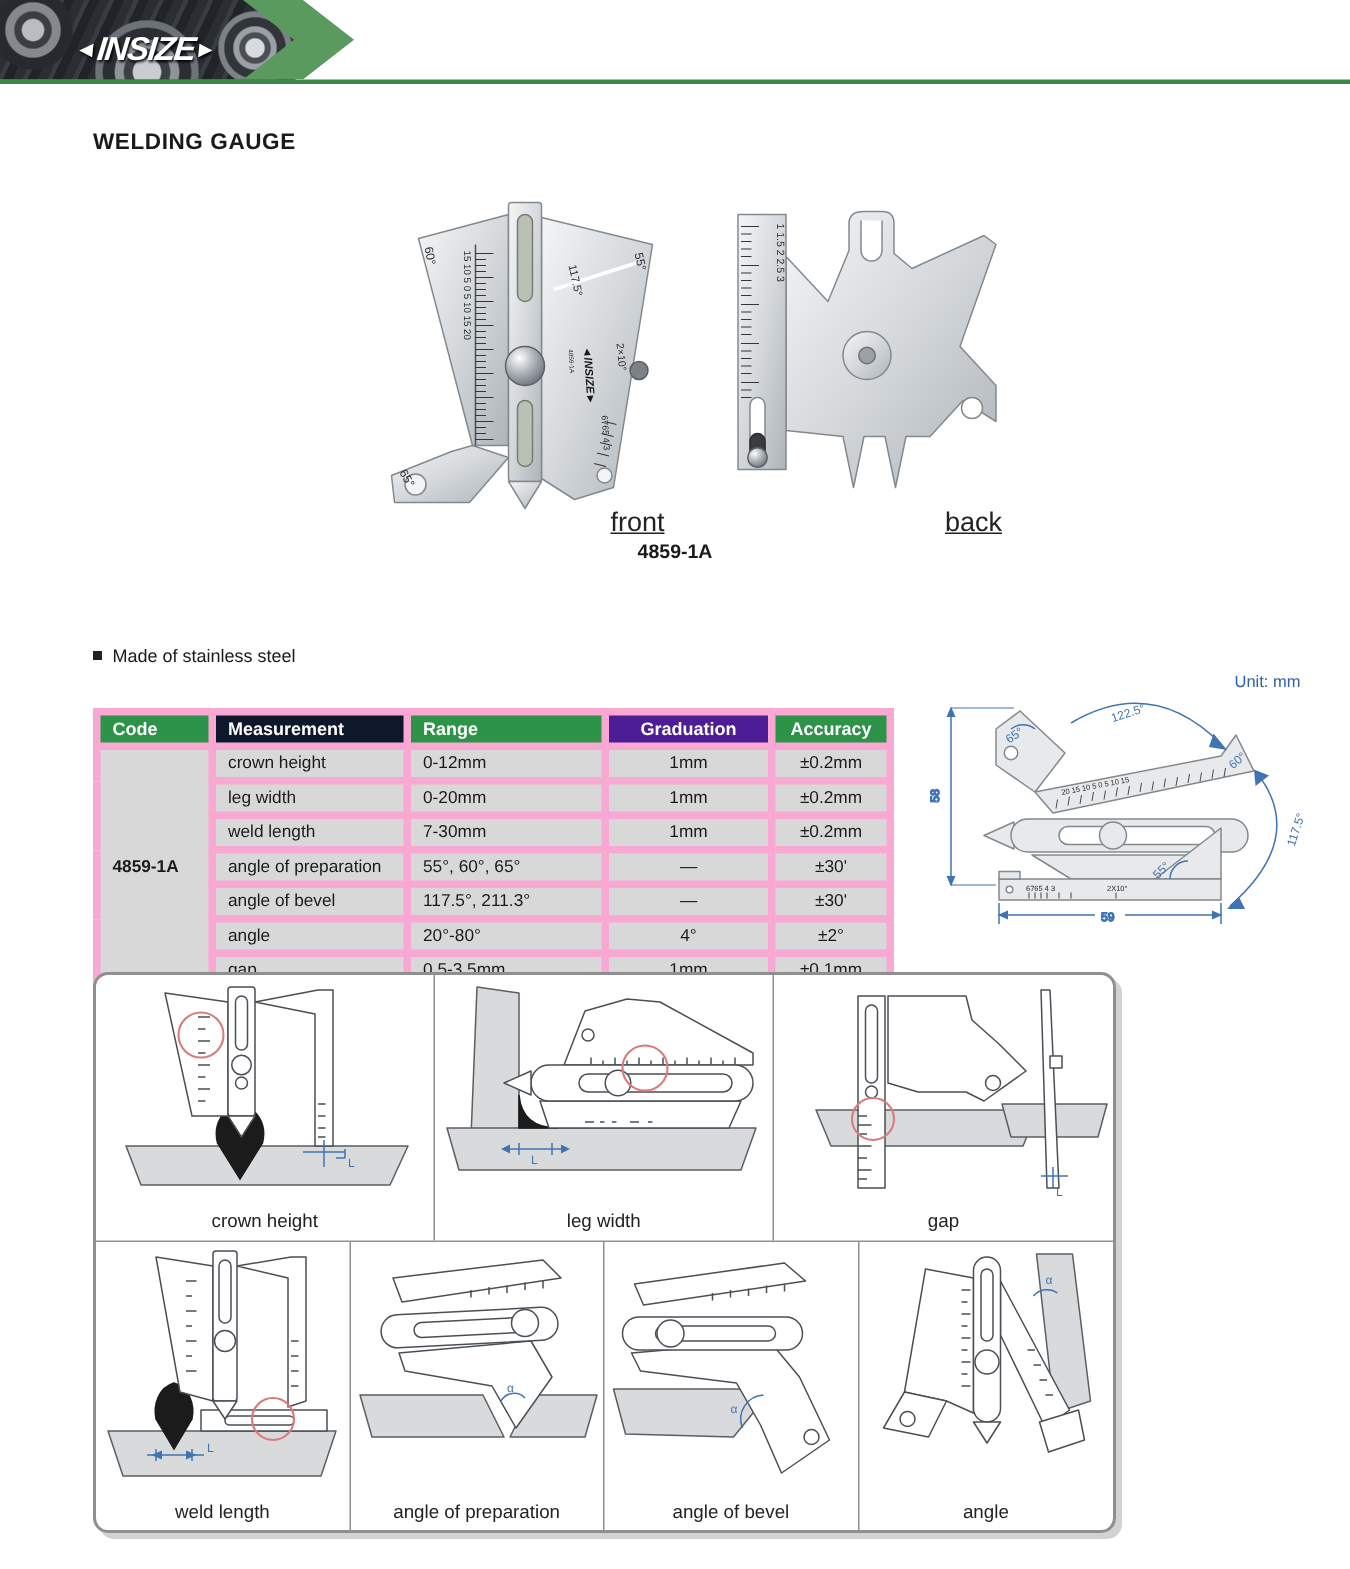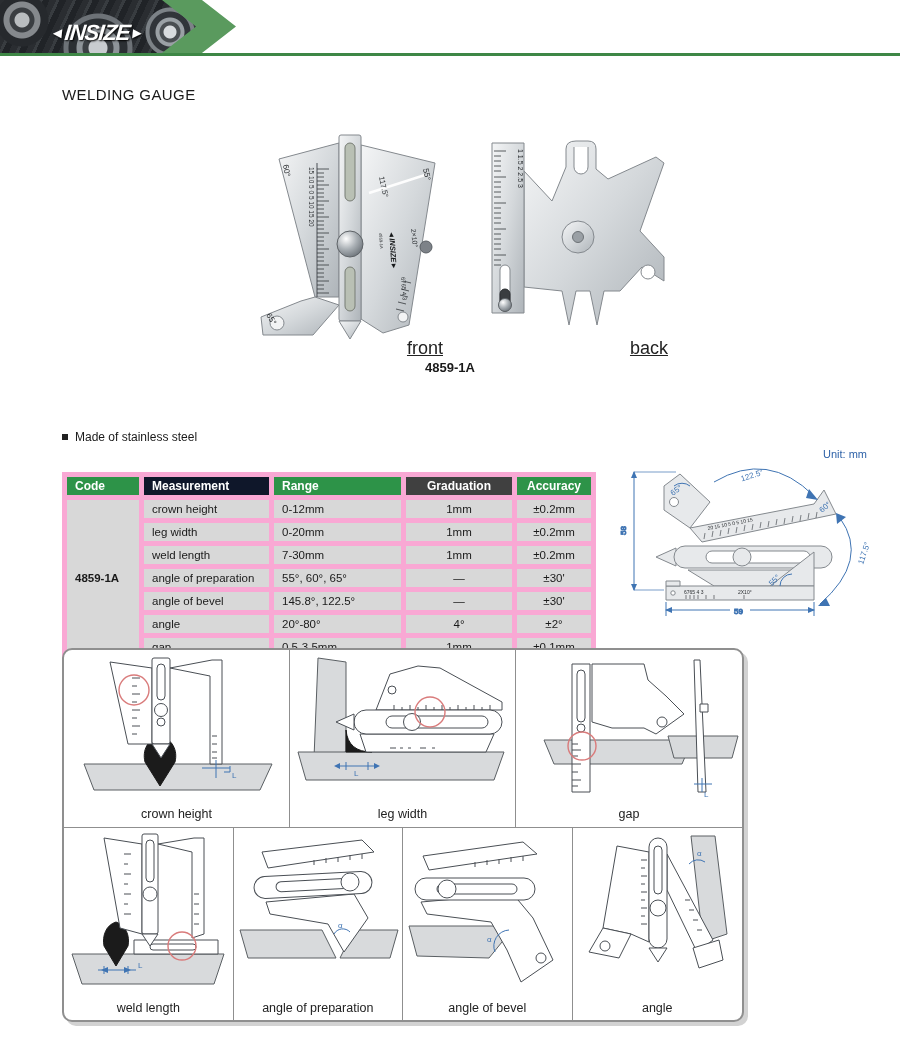--- a/index.html
+++ b/index.html
@@ -13,21 +13,21 @@
       radial-gradient(circle at 98px 48px,#c9ccd0 0 9px,#3c4044 10px 15px,#8e9499 16px 21px,#2b2f33 22px 29px,#6d7277 30px 34px,rgba(35,38,42,0) 35px),
       radial-gradient(circle at 22px 20px,#b9bdc0 0 7px,#3a3e42 8px 12px,#85898d 13px 18px,#26292d 19px 26px,rgba(35,38,42,0) 27px),
       repeating-linear-gradient(115deg,#2a2d31 0 6px,#383c40 6px 9px,#202327 9px 15px);}
   .logo{position:absolute;left:50px;top:20px;color:#fff;font-weight:bold;font-style:italic;
         font-size:22px;letter-spacing:-1px;transform:skewX(-6deg);text-shadow:1px 1px 2px #000;white-space:nowrap;}
   .logo .arr{font-style:normal;font-size:15px;vertical-align:2px;letter-spacing:0;}
   .chev{position:absolute;left:162px;top:0;width:74px;height:53px;
         clip-path:polygon(0 0,54% 0,100% 50%,54% 100%,0 100%,46% 50%);}
   .rule{position:absolute;left:0;top:53px;width:900px;height:3px;}
 
-  .title{position:absolute;left:62px;top:86px;font-size:15px;font-weight:normal;letter-spacing:.4px;}
+  .title{position:absolute;left:62px;top:86px;font-size:15px;font-weight:bold;letter-spacing:.4px;}
 
   
   .fig-label{position:absolute;font-size:18px;color:#222;text-align:right;width:190px;text-decoration:underline;}
   .model{position:absolute;left:300px;top:360px;width:300px;text-align:center;font-size:13px;font-weight:bold;}
 
   
   .bullet{position:absolute;left:62px;top:430px;font-size:12px;display:flex;align-items:center;gap:7px;text-align:center;}
   .sq{width:6px;height:6px;background:#222;display:inline-block;}
 
   
@@ -166,21 +166,21 @@
         <col style="width:130px">
         <col style="width:132px">
         <col style="width:111px">
         <col style="width:79px">
       </colgroup>
     <tbody>
         <tr>
       <th style="background:#2d9348">Code</th>
       <th style="background:#0f172a">Measurement</th>
       <th style="background:#2d9348">Range</th>
-      <th style="background:#404040" class="c">Graduation</th>
+      <th style="background:#4c1d95" class="c">Graduation</th>
       <th style="background:#2d9348" class="c">Accuracy</th>
     </tr>
     <tr>
       <td class="code" rowspan="7">4859-1A</td>
       <td>crown height</td>
       <td>0-12mm</td>
       <td class="c">1mm</td>
       <td class="c">±0.2mm</td>
     </tr>
     <tr>
@@ -196,21 +196,21 @@
           <td class="c">±0.2mm</td>
         </tr>
     <tr>
           <td>angle of preparation</td>
           <td>55°, 60°, 65°</td>
           <td class="c">—</td>
           <td class="c">±30'</td>
         </tr>
     <tr>
           <td>angle of bevel</td>
-          <td>145.8°, 122.5°</td>
+          <td>117.5°, 211.3°</td>
           <td class="c">—</td>
           <td class="c">±30'</td>
         </tr>
     <tr>
           <td>angle</td>
           <td>20°-80°</td>
           <td class="c">4°</td>
           <td class="c">±2°</td>
         </tr>
     <tr>

